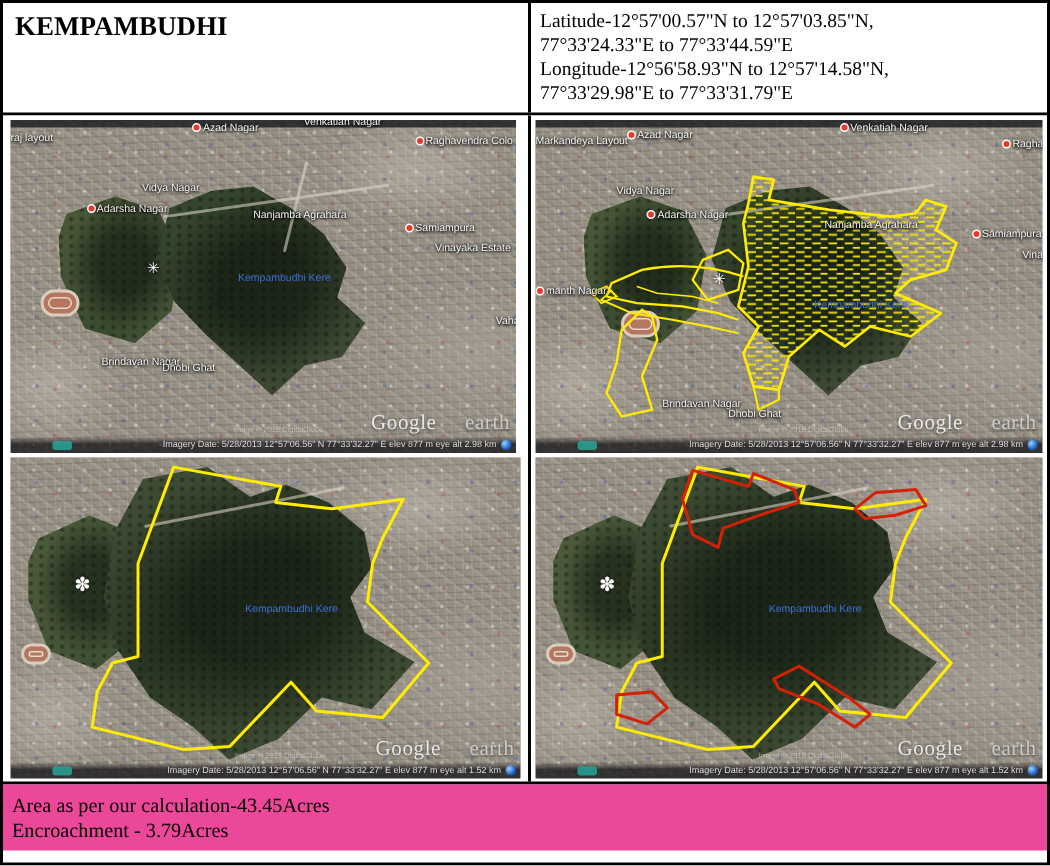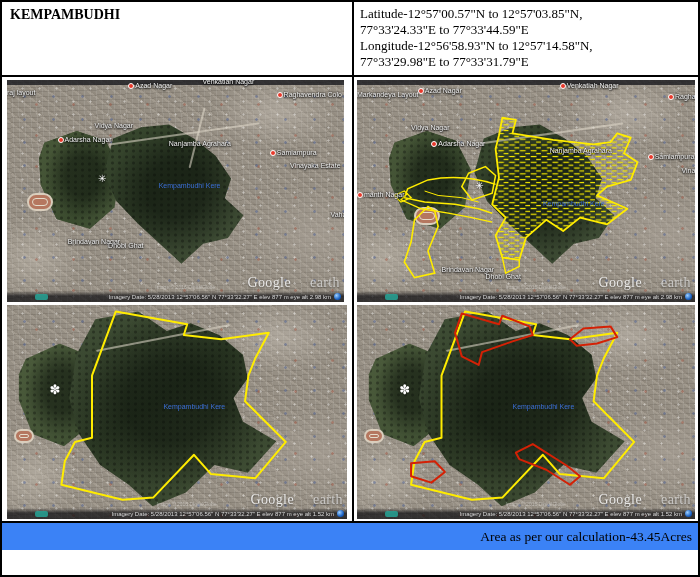--- a/index.html
+++ b/index.html
@@ -4,21 +4,21 @@
 <style>
   html,body{margin:0;padding:0;background:#fff;}
   .doc{
     position:relative;width:700px;height:577px;box-sizing:border-box;
     border:2px solid #000;background:#fff;overflow:hidden;
     font-family:"Liberation Serif", serif;color:#000;
   }
   
   .header{position:absolute;left:0;top:0;width:696px;height:73px;border-bottom:2px solid #000;}
   .header-title{position:absolute;left:0;top:0;width:348px;height:100%;padding:5px 8px;box-sizing:border-box;
-    font-weight:bold;font-size:14px;}
+    font-weight:bold;font-size:18px;}
   .header-coords{position:absolute;left:350px;top:0;right:0;height:100%;border-left:2px solid #000;
     padding:4px 6px;box-sizing:border-box;font-size:13px;line-height:16px;}
   
   .maps{position:absolute;left:0;top:75px;width:696px;height:444px;border-bottom:2px solid #000;background:#fff;}
   .maps-divider{position:absolute;left:350px;top:0;width:2px;height:100%;background:#000;}
   .panel{position:absolute;overflow:hidden;background:#968f84;}
   #p-tl{left:5px;top:3px;width:337px;height:222px;}
   #p-tr{left:355px;top:3px;width:338px;height:222px;}
   #p-bl{left:5px;top:228px;width:340px;height:214px;}
   #p-br{left:355px;top:228px;width:338px;height:214px;}
@@ -72,21 +72,21 @@
     background:linear-gradient(rgba(0,0,0,0), rgba(10,10,14,.7) 45%);
     color:#d8d8d8;font-family:"Liberation Sans",sans-serif;font-size:6px;line-height:12px;
     text-align:right;padding-right:13px;box-sizing:border-box;white-space:nowrap;overflow:hidden;}
   .globe{position:absolute;right:3px;bottom:2px;width:7px;height:7px;border-radius:50%;z-index:9;
     background:radial-gradient(circle at 35% 35%, #9fd0ff, #1b62c4 60%, #0b3a7e);}
   .tour-icon{position:absolute;left:28px;bottom:2px;width:13px;height:6px;border-radius:2px;background:#27a497;opacity:.85;z-index:9;}
   
   .ovl{position:absolute;inset:0;width:100%;height:100%;z-index:5;}
   
   .footer{position:absolute;left:0;top:521px;width:696px;padding:5px 6px;box-sizing:border-box;
-    font-size:13.5px;line-height:17px;background:#3b82f6;text-align:right;}
+    font-size:13.5px;line-height:17px;background:#ec4899;}
 </style>
 </head>
 <body>
 
 <div class="doc">
 
   <div class="header">
     <div class="header-title">KEMPAMBUDHI</div>
     <div class="header-coords">
       <div>Latitude-12°57'00.57"N to 12°57'03.85"N,</div>
@@ -237,15 +237,16 @@
       <span class="copyright">Image © 2016 DigitalGlobe</span>
       <div class="gwm"><span>Google</span><span class="earth">earth</span></div>
       <div class="statusbar">Imagery Date: 5/28/2013    12°57'06.56" N   77°33'32.27" E   elev  877 m    eye alt  1.52 km</div>
       <div class="tour-icon"></div>
       <div class="globe"></div>
     </div>
   </div>
 
   <div class="footer">
     <div>Area as per our calculation-43.45Acres</div>
+    <div>Encroachment - 3.79Acres</div>
   </div>
 
 </div>
 
 </body></html>

